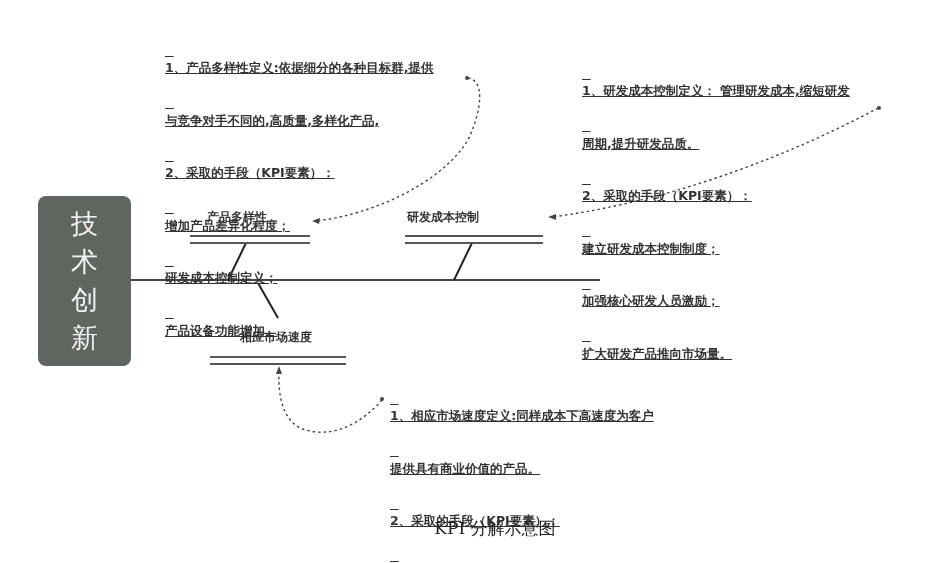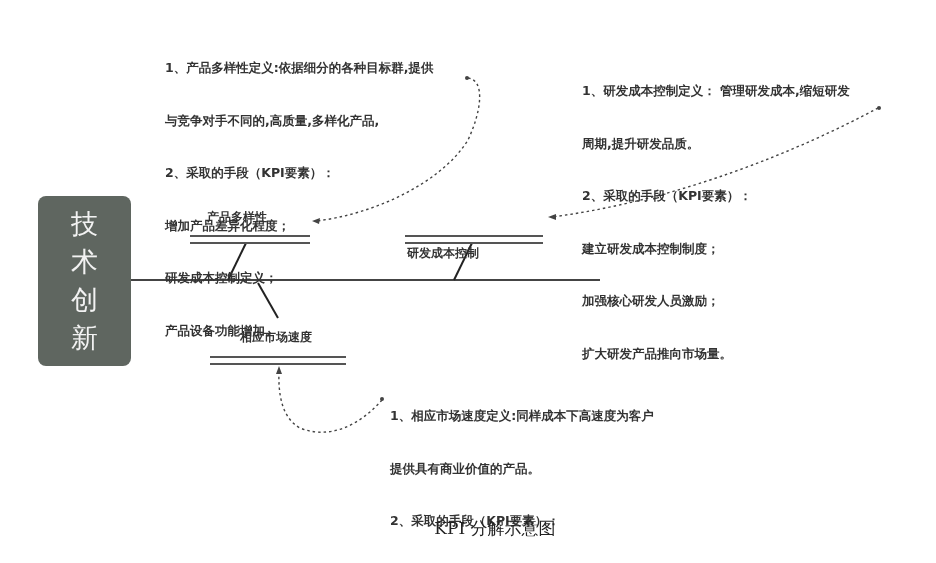--- a/index.html
+++ b/index.html
@@ -11,21 +11,21 @@
   .abs { position: absolute; }
   .root-box {
     left: 38px; top: 196px; width: 93px; height: 170px;
     background: #5f6660; border-radius: 8px;
     display: flex; flex-direction: column; align-items: center; justify-content: center;
     gap: 6px;
   }
   .root-char { color: #f2f2f2; font-size: 27px; line-height: 32px; font-weight: normal; }
   .branch-label { font-size: 12px; font-weight: bold; color: #333; white-space: nowrap; }
   .dbl { height: 5px; border-top: 2px solid #555; border-bottom: 2px solid #555; box-sizing: content-box; }
-  .note { font-size: 12.5px; line-height: 17.5px; font-weight: bold; color: #333; white-space: pre; }
+  .note { font-size: 12.5px; line-height: 17.5px; font-weight: bold; color: #333; white-space: pre; text-decoration: underline; }
   .caption { left: 0; width: 990px; top: 517px; text-align: center; font-family: "DejaVu Serif", "Liberation Serif", serif; font-size: 17px; color: #222; }
   svg.overlay { position: absolute; left: 0; top: 0; }
 </style>
 </head>
 <body>
 
 <svg class="overlay" width="936" height="563">
 
   <line x1="131" y1="280" x2="600" y2="280" stroke="#444" stroke-width="2"></line>
 
@@ -49,21 +49,21 @@
 <div class="abs root-box">
   <span class="root-char">技</span>
   <span class="root-char">术</span>
   <span class="root-char">创</span>
   <span class="root-char">新</span>
 </div>
 
 <div class="abs branch-label" style="left:207px; top:209px;">产品多样性</div>
 <div class="abs dbl" style="left:190px; top:235px; width:120px;"></div>
 
-<div class="abs branch-label" style="left:407px; top:209px;margin-top:36px;">研发成本控制</div>
+<div class="abs branch-label" style="left:407px; top:209px;">研发成本控制</div>
 <div class="abs dbl" style="left:405px; top:235px; width:138px;"></div>
 
 <div class="abs branch-label" style="left:240px; top:329px;">相应市场速度</div>
 <div class="abs dbl" style="left:210px; top:356px; width:136px;"></div>
 
 <div class="abs note" style="left:165px; top:24px;">
   <div>1、产品多样性定义:依据细分的各种目标群,提供</div>
   <div>与竞争对手不同的,高质量,多样化产品,</div>
   <div>2、采取的手段（KPI要素）：</div>
   <div>增加产品差异化程度；</div>

